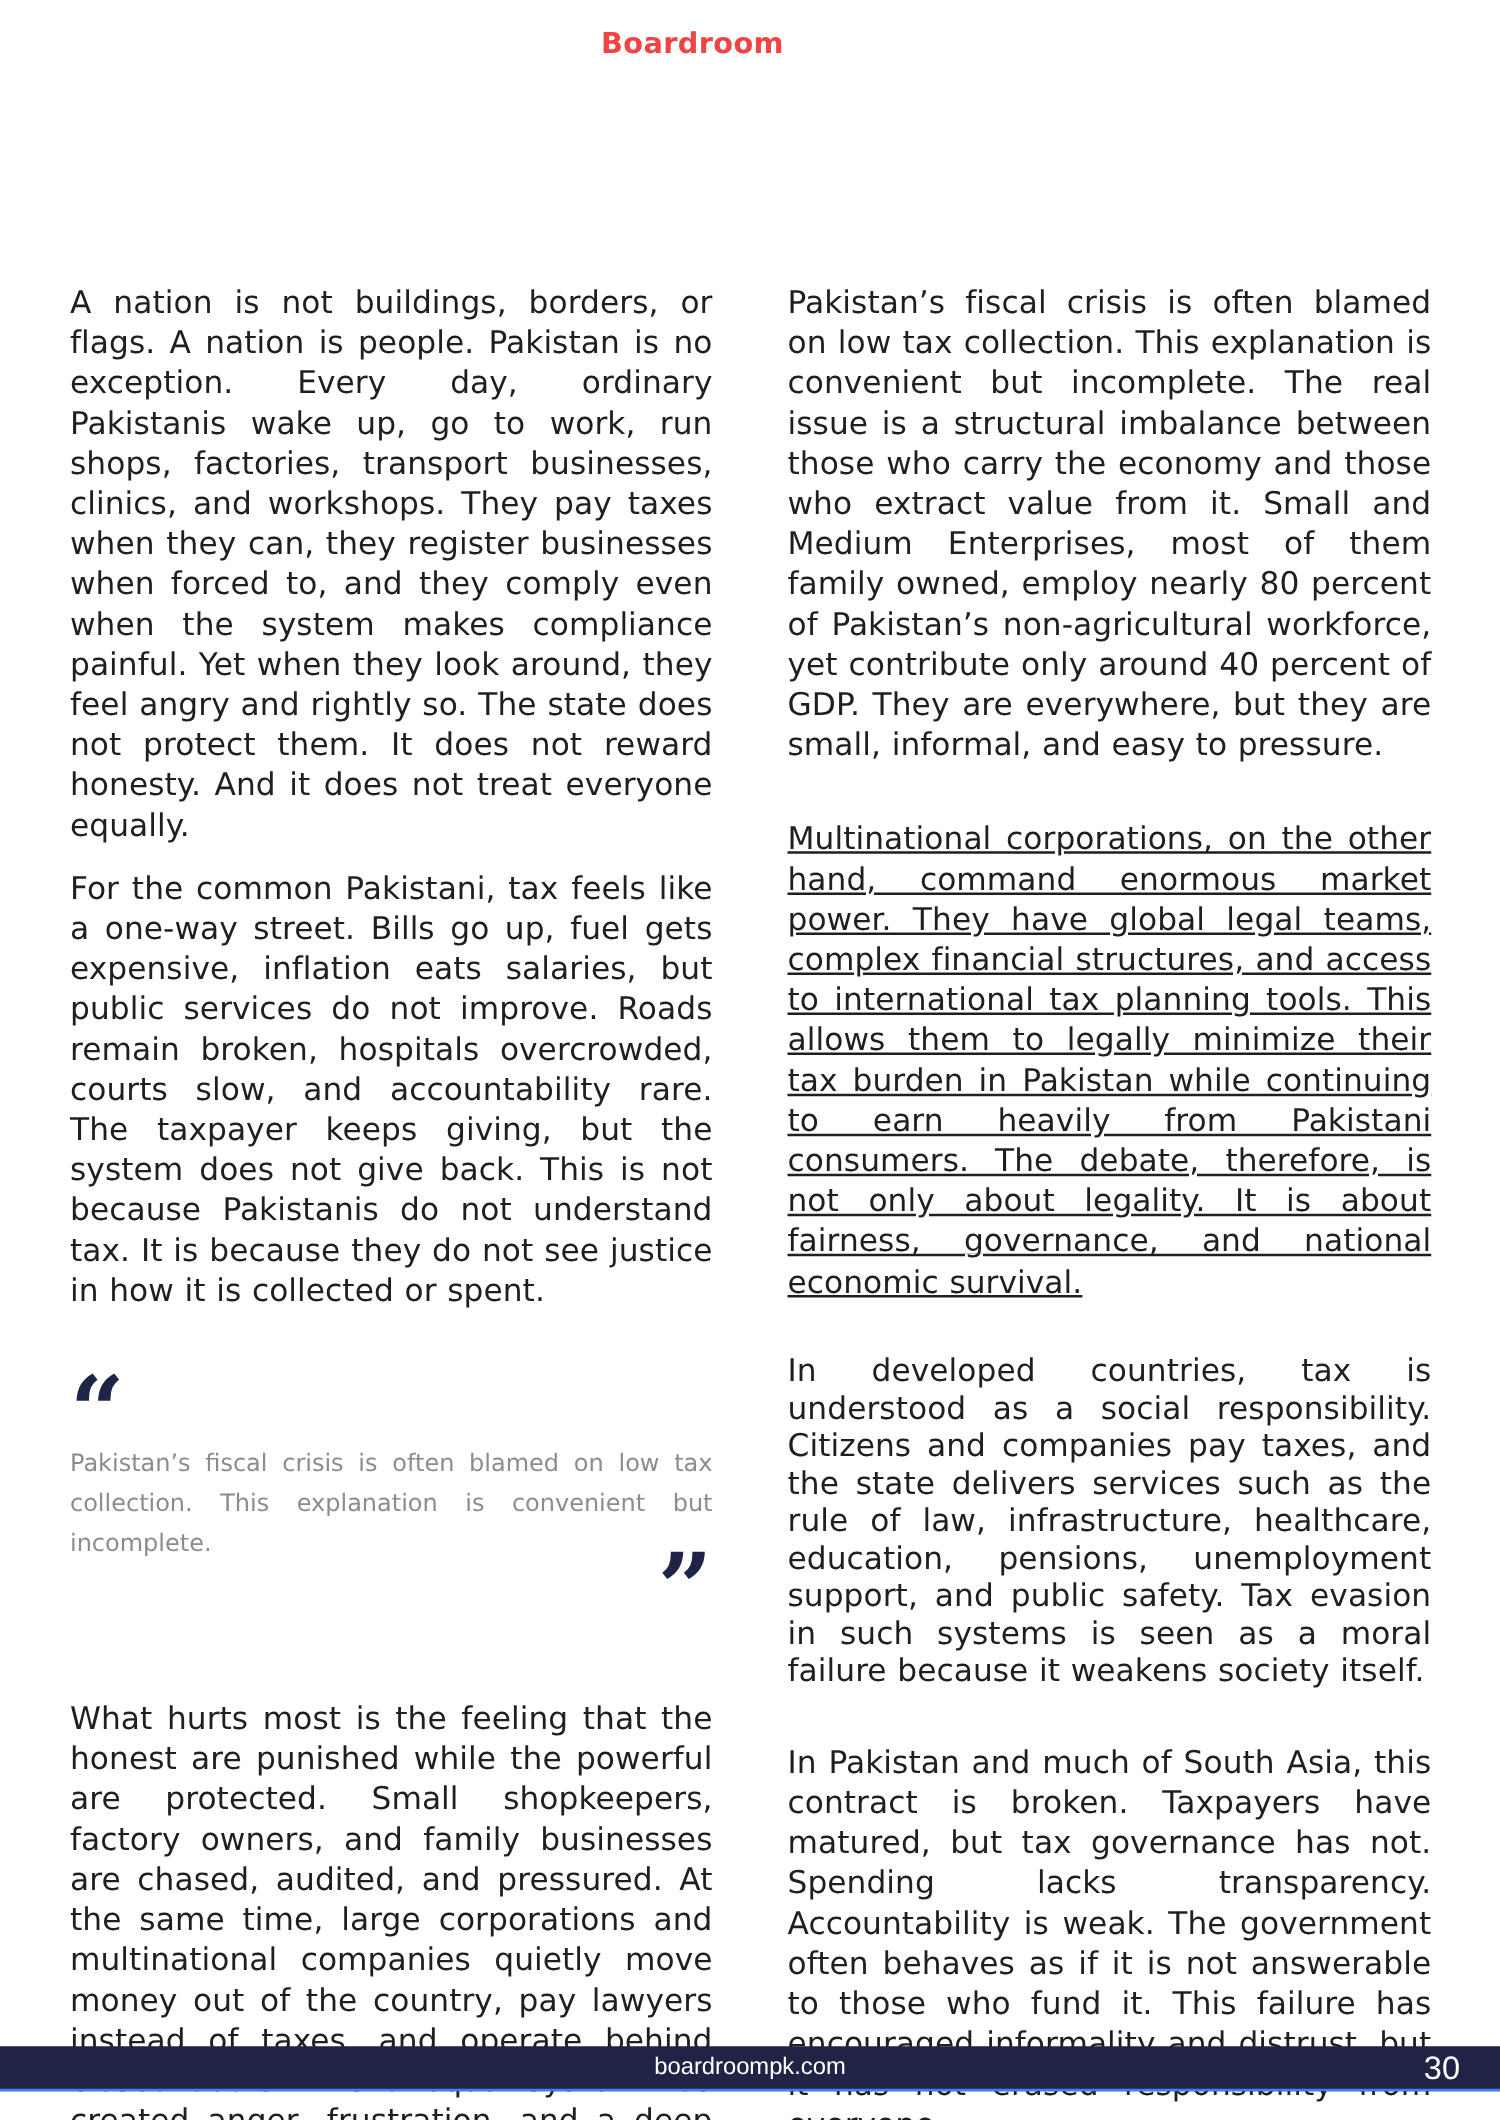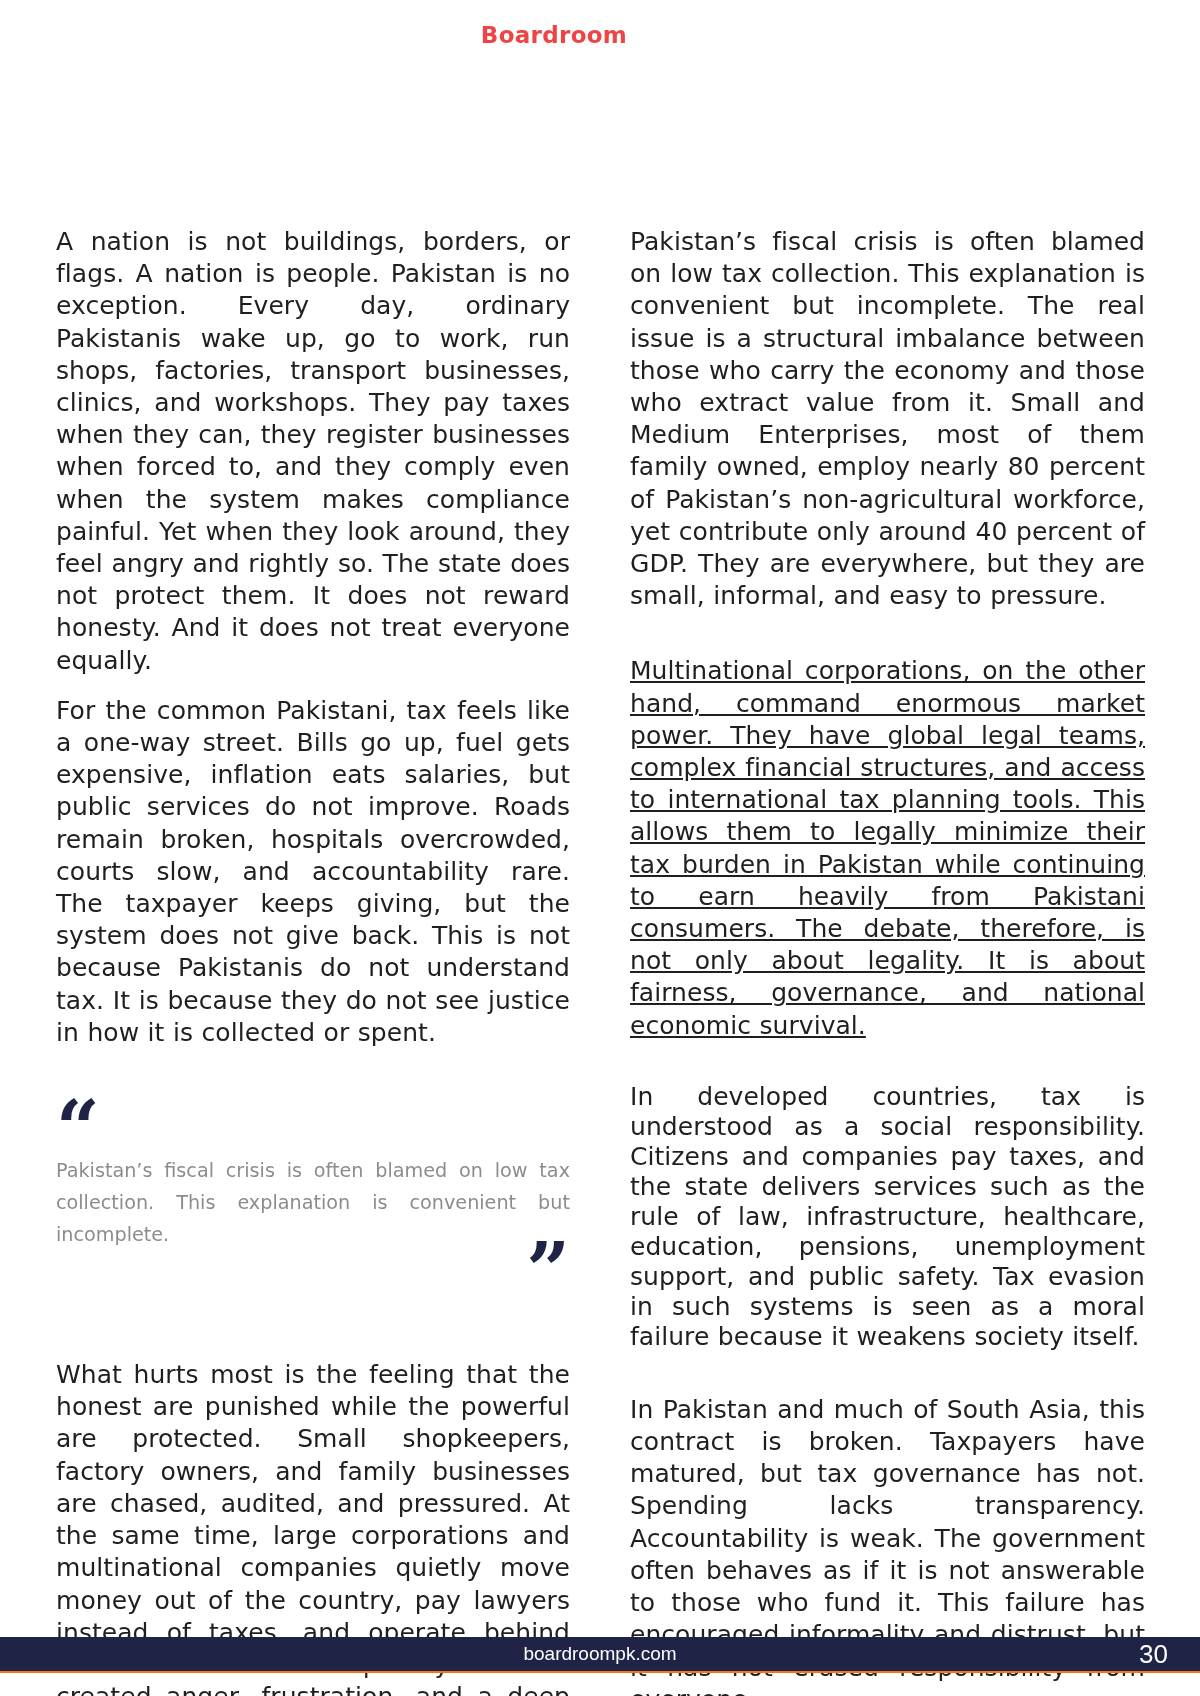--- a/index.html
+++ b/index.html
@@ -87,21 +87,21 @@
     .col-right .p-r2 { margin-top: 43px; text-decoration: underline; }
     .col-right .p-r3 { margin-top: 40px; line-height: 30px; }
     .col-right .p-r4 { margin-top: 42px; }
     .footer {
       position: absolute;
       left: 0;
       top: 1637px;
       width: 1200px;
       height: 34px;
       background: #1f2447;
-      border-bottom: 2px solid #f97316;
+      border-bottom: 2px solid #3b82f6;
     }
     .footer-site {
       position: absolute;
       left: 0;
       width: 1200px;
       top: 0;
       line-height: 34px;
       text-align: center;
       color: #ffffff;
       font-size: 19px;

